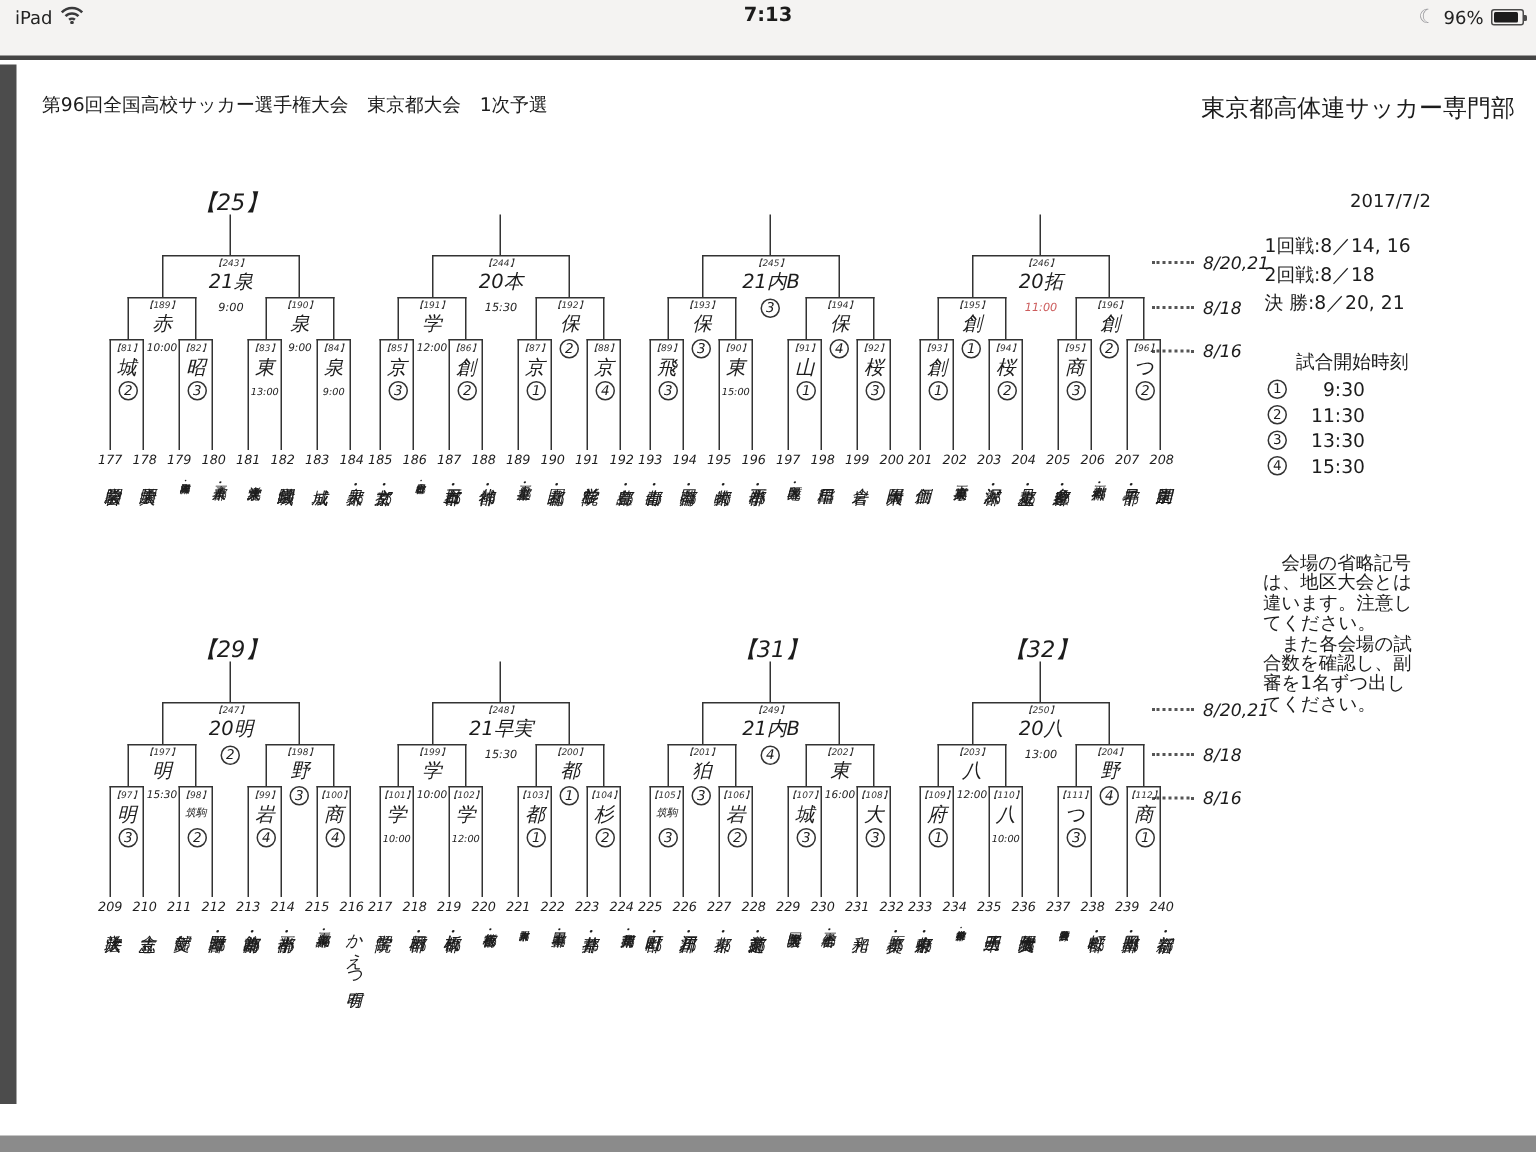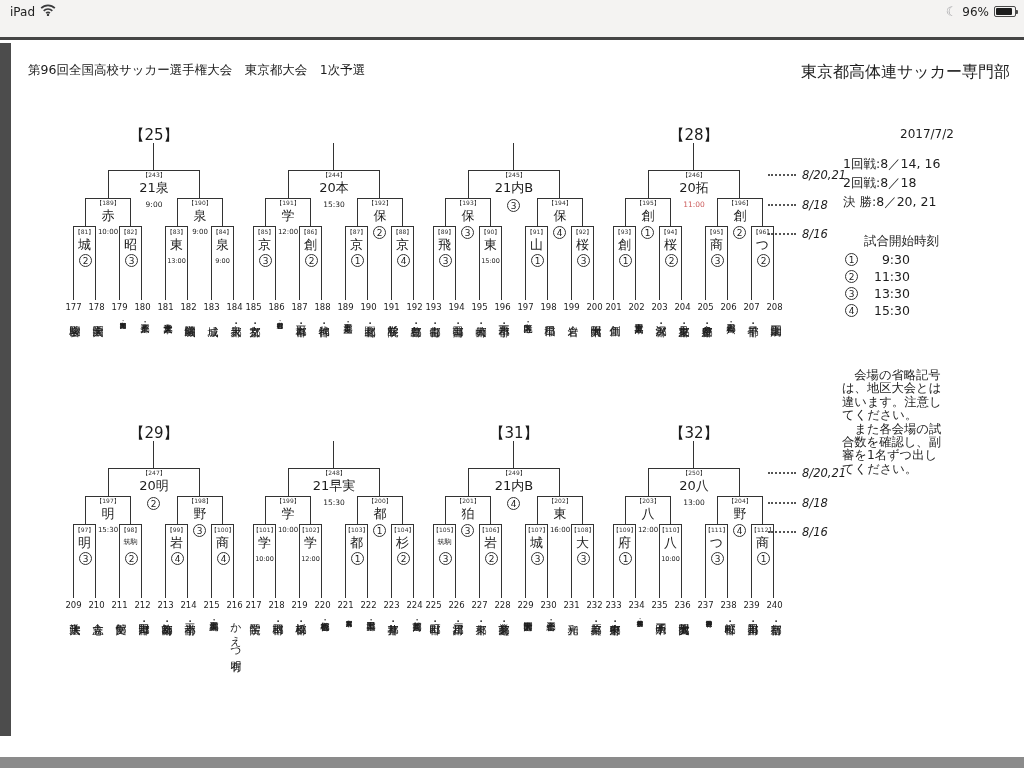--- a/index.html
+++ b/index.html
@@ -31,21 +31,21 @@
   .r-slots .krow { height:17px; display:flex; align-items:center; }
   .kmark { width:13px; height:13px; border:1px solid #333; border-radius:50%; font-size:9px; line-height:12px; text-align:center; display:inline-block; }
   .ktime { display:inline-block; width:52px; text-align:right; }
   .r-note { position:absolute; left:842px; top:369px; width:172px; font-size:12.3px; line-height:13.4px; }
 
   
   .dash { position:absolute; width:28px; height:0; border-top:2px dotted #555; }
   .lgl { position:absolute; left:802px; font-size:11.5px;font-style:italic; }
 
   
-  .block { position:absolute; width:184px; height:312px; }
+  .block { position:absolute; width:184px; height:312px;font-style:italic; }
   .block .caption { position:absolute; left:0; top:0; width:184px; text-align:center; font-size:15px; }
   .line { position:absolute; background:#333; }
   .stem { left:91px; top:17px; width:1px; height:27px; }
   .fbar { left:46px; top:44px; width:92px; height:1px; }
   .fleg-l { left:46px; top:44px; width:1px; height:28px; }
   .fleg-r { left:137px; top:44px; width:1px; height:28px; }
   .sbar-0 { left:23px; top:72px; width:46px; height:1px; }
   .sbar-1 { left:115px; top:72px; width:46px; height:1px; }
   .sleg-a { left:23px; top:72px; width:1px; height:28px; }
   .sleg-b { left:68px; top:72px; width:1px; height:28px; }
@@ -92,20 +92,21 @@
     <span>iPad</span>
     <span>
       <svg width="16" height="12" viewBox="0 0 16 12">
         <path d="M1.2 4.2 A9.5 9.5 0 0 1 14.8 4.2" stroke="#3a3a3c" stroke-width="1.7" fill="none"></path>
         <path d="M3.7 6.8 A6 6 0 0 1 12.3 6.8" stroke="#3a3a3c" stroke-width="1.7" fill="none"></path>
         <path d="M6.1 9.2 A2.8 2.8 0 0 1 9.9 9.2" stroke="#3a3a3c" stroke-width="1.7" fill="none"></path>
         <circle cx="8" cy="11" r="1.2" fill="#3a3a3c"></circle>
       </svg>
     </span>
   </div>
+  <div class="sb-time">7:13</div>
   <div class="sb-right">
     <span class="moon">☾</span>
     <span>96%</span>
     <span class="batt">
         <span class="fill"></span>
         <span class="nub"></span>
       </span>
   </div>
 </div>
 
@@ -347,21 +348,20 @@
     <div class="team-name tn-0" style="font-size: 11px;">都・青山</div>
     <div class="team-name tn-1" style="font-size: 11px;">都・蒲田</div>
     <div class="team-name tn-2" style="font-size: 11px;">都・大崎</div>
     <div class="team-name tn-3" style="font-size: 11px;">都・小平西</div>
     <div class="team-name tn-4" style="font-size: 9px; line-height: 13px;">区・九段中等</div>
     <div class="team-name tn-5" style="font-size: 11px;">早稲田</div>
     <div class="team-name tn-6" style="font-size: 11px;">岩倉</div>
     <div class="team-name tn-7" style="font-size: 11px;">中大附属</div>
   </div>
     <div class="block" style="left: 602px; top: 126px;">
-    <div class="caption">【28】</div>
     <div class="line stem"></div>
     <div class="line fbar"></div>
     <div class="line fleg-l"></div>
     <div class="line fleg-r"></div>
     <div class="mno fno">【246】</div>
     <div class="venue fvenue">20拓</div>
     <div class="time final-time red">11:00</div>
 
     <div class="line sbar-0"></div>
     <div class="line sleg-a"></div>

